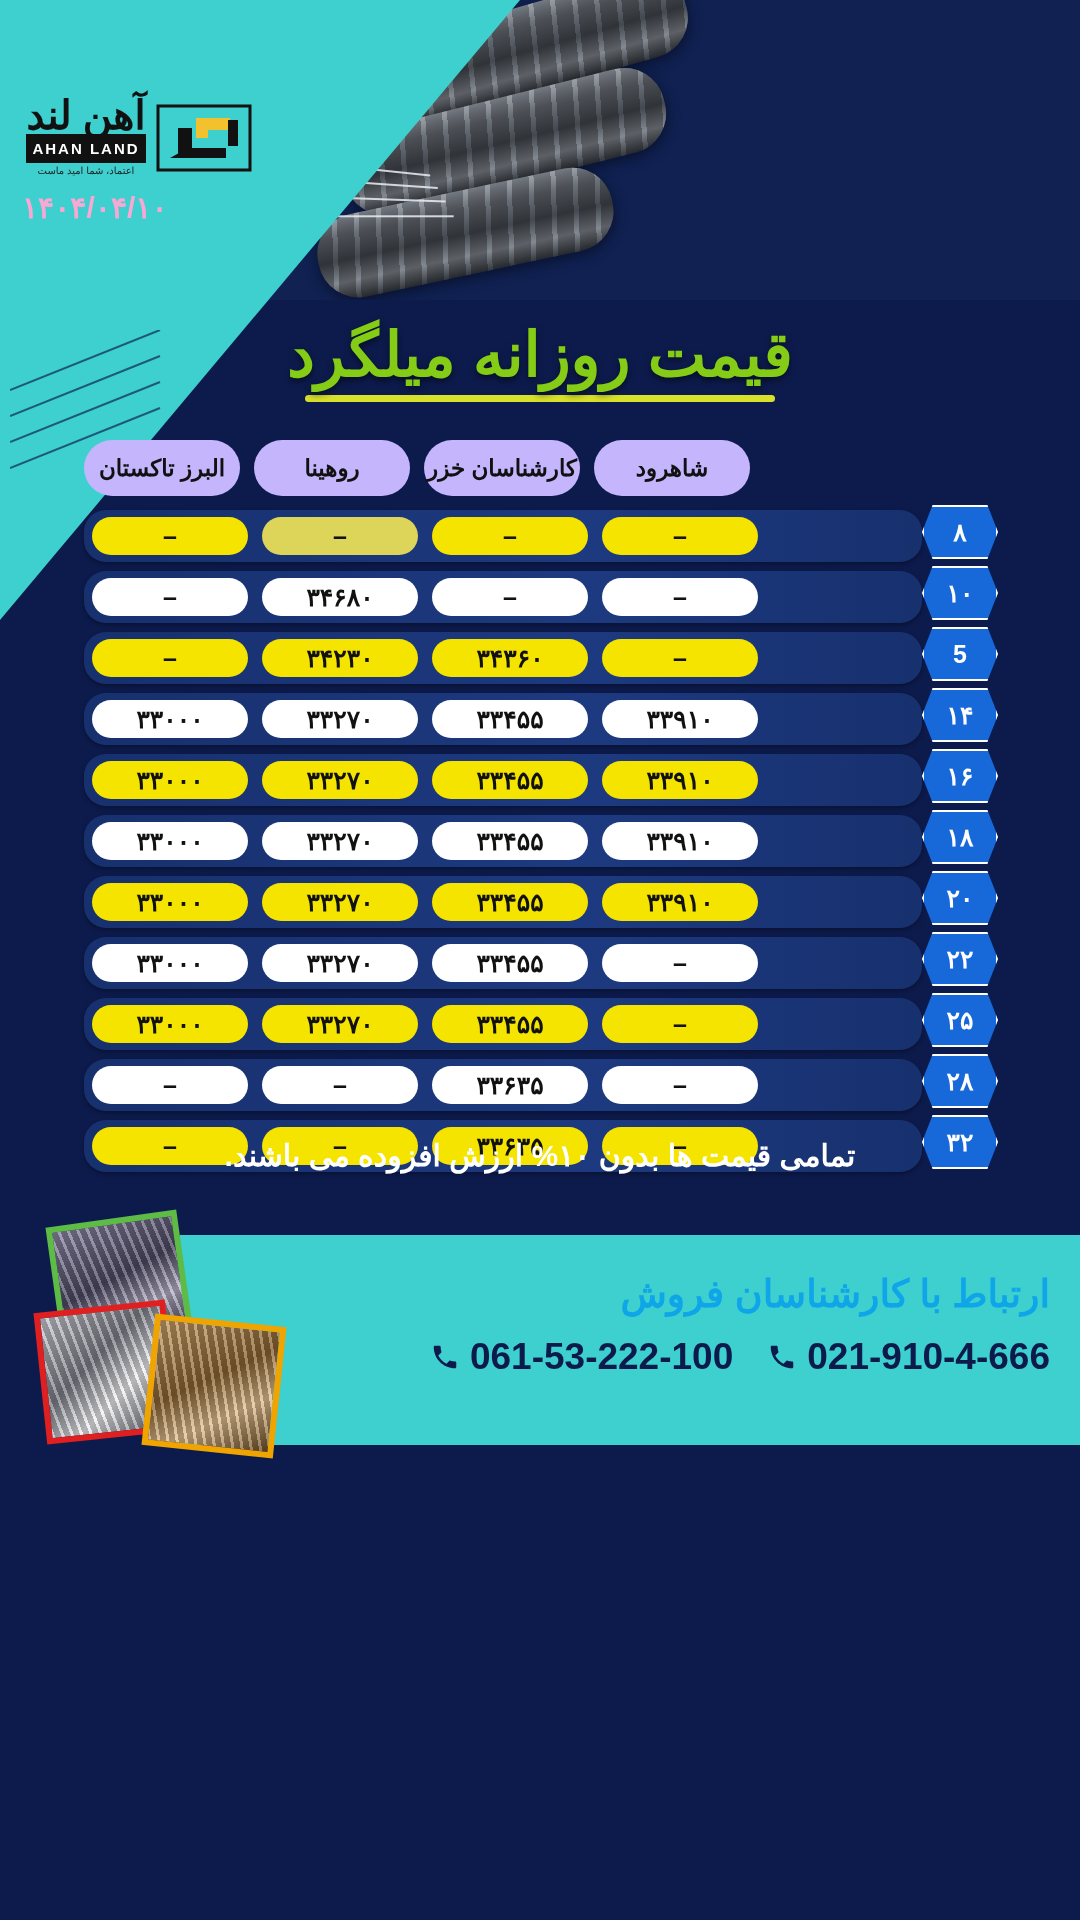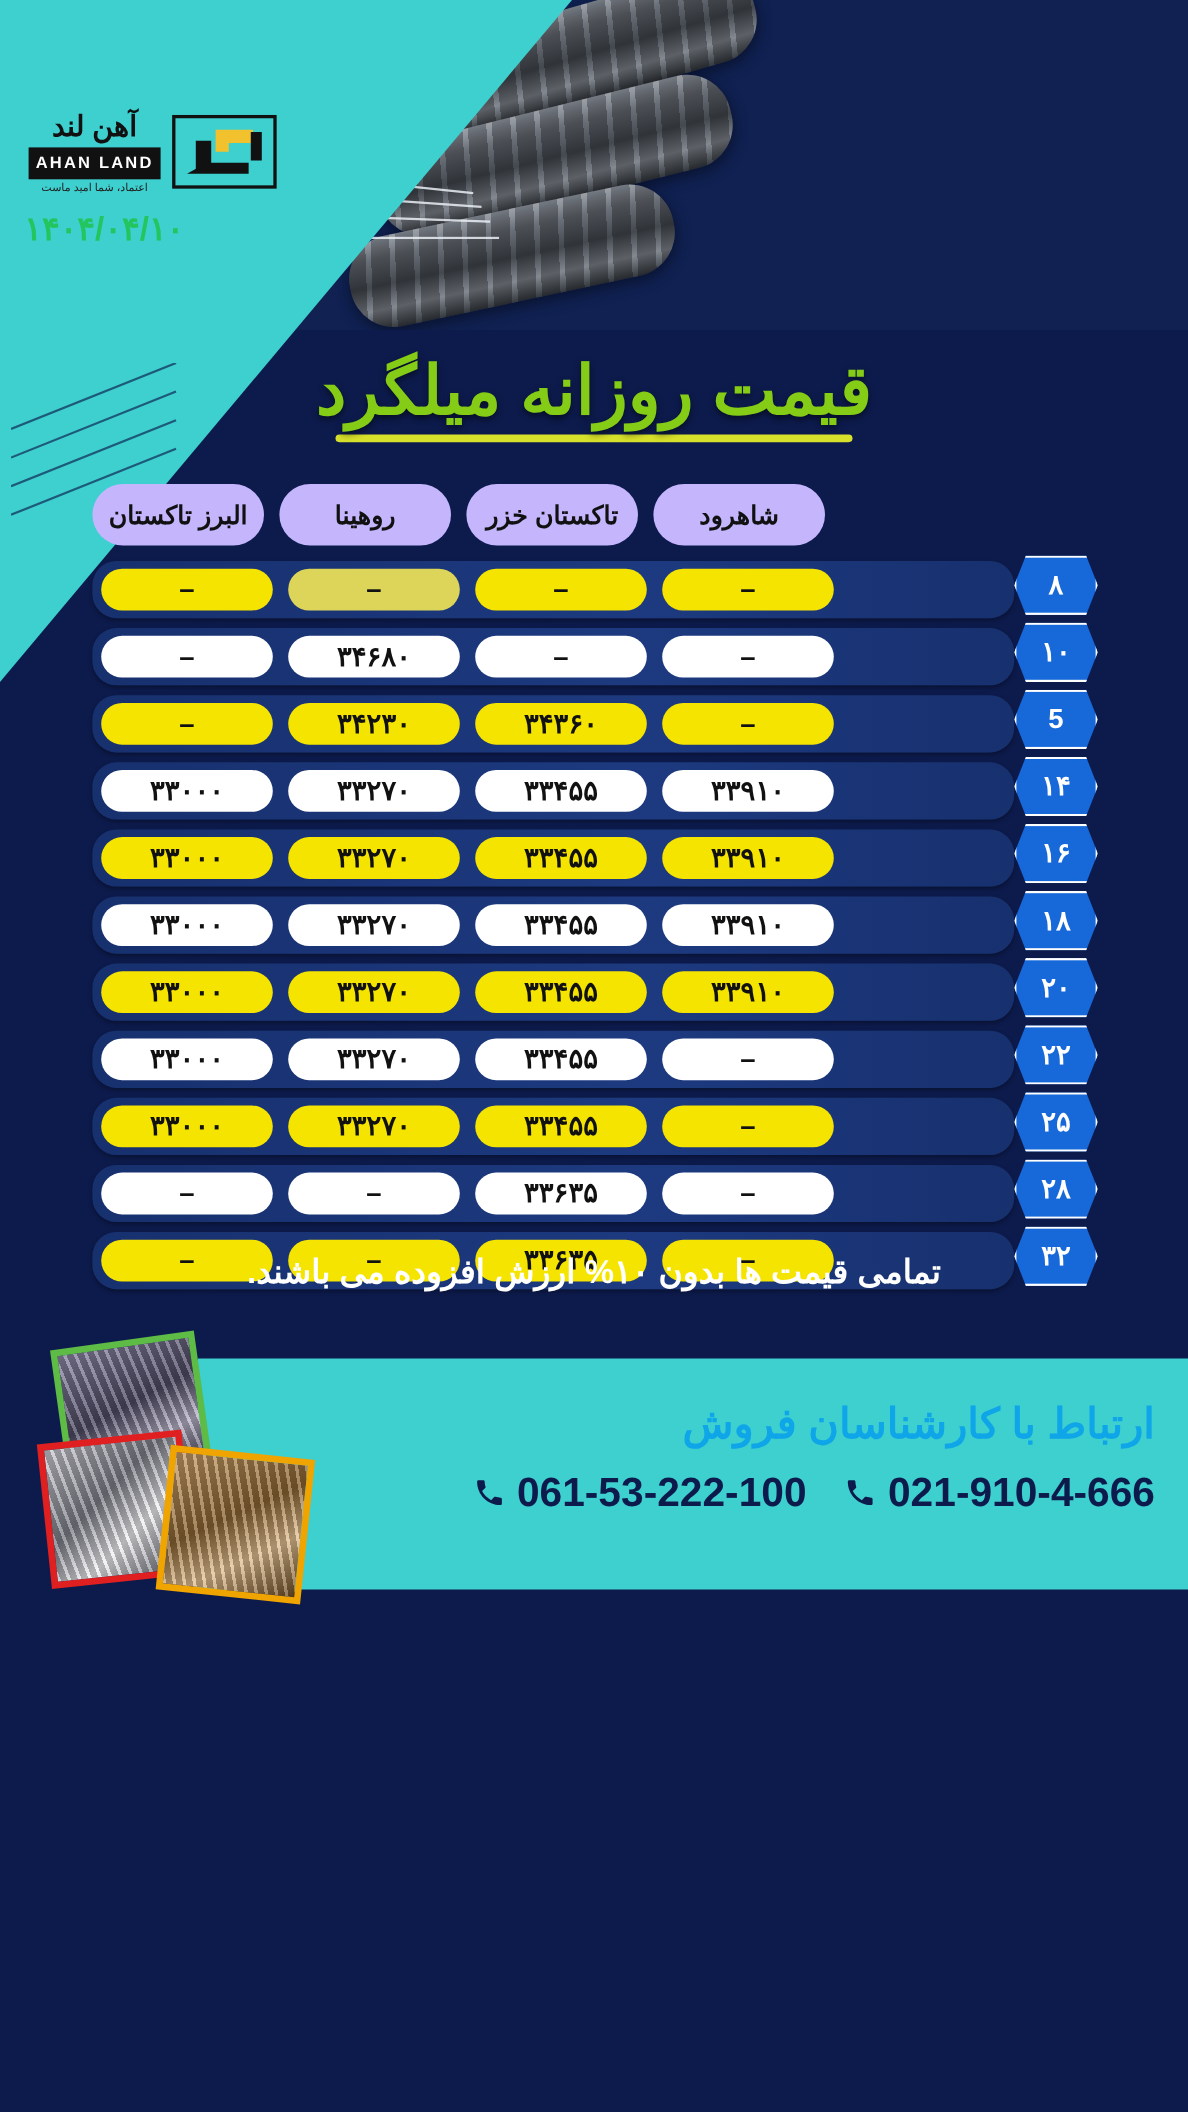--- a/index.html
+++ b/index.html
@@ -38,28 +38,28 @@
     position:absolute;height:2px;background:#e9eef5;opacity:.85;transform-origin:left center;
   }
   
   .logo-box{position:absolute;left:22px;top:98px;width:230px;height:80px;}
   .logo-mark{
     position:absolute;right:0;top:6px;width:96px;height:68px;
   }
   .logo-text{
     position:absolute;right:104px;top:0;width:124px;text-align:center;color:#111;
   }
-  .logo-fa{font-size:26px;font-weight:bold;line-height:34px;}
+  .logo-fa{font-size:40px;font-weight:bold;line-height:34px;}
   .logo-en{
     margin-top:2px;background:#111;color:#fff;font-size:15px;letter-spacing:2px;
     padding:6px 6px;display:inline-block;font-weight:bold;
   }
   .logo-sub{font-size:10px;color:#222;margin-top:2px;}
   .logo-date{
-    position:absolute;left:22px;top:190px;color:#22c55e;font-size:30px;font-weight:bold;
+    position:absolute;left:22px;top:190px;color:#f9a8d4;font-size:30px;font-weight:bold;
     letter-spacing:1px;direction:ltr;
   }
   
   .title-wrap{position:absolute;top:318px;left:0;width:1080px;text-align:center;}
   .title{
     display:inline-block;color:#84cc16;font-size:62px;font-weight:bold;
     letter-spacing:-1px;text-shadow:0 3px 6px rgba(0,0,0,.5);
   }
   .title-underline{
     width:470px;height:7px;background:#d7e02a;margin:4px auto 0;border-radius:4px;
@@ -172,21 +172,21 @@
 
 <div class="title-wrap">
   <div class="title">قیمت روزانه میلگرد</div>
   <div class="title-underline"></div>
 </div>
 
 <div class="table">
   <div class="head-row">
     <div class="head-cell">البرز تاکستان</div>
     <div class="head-cell">روهینا</div>
-    <div class="head-cell">تاکستان خزر</div>
+    <div class="head-cell">کارشناسان خزر</div>
     <div class="head-cell">شاهرود</div>
   </div>
   <div class="rows" id="rows">
       <div class="row">
         <div class="cell yellow">–</div>
         <div class="cell dim">–</div>
         <div class="cell yellow">–</div>
         <div class="cell yellow">–</div>
         <div class="size">۸</div>
       </div>

